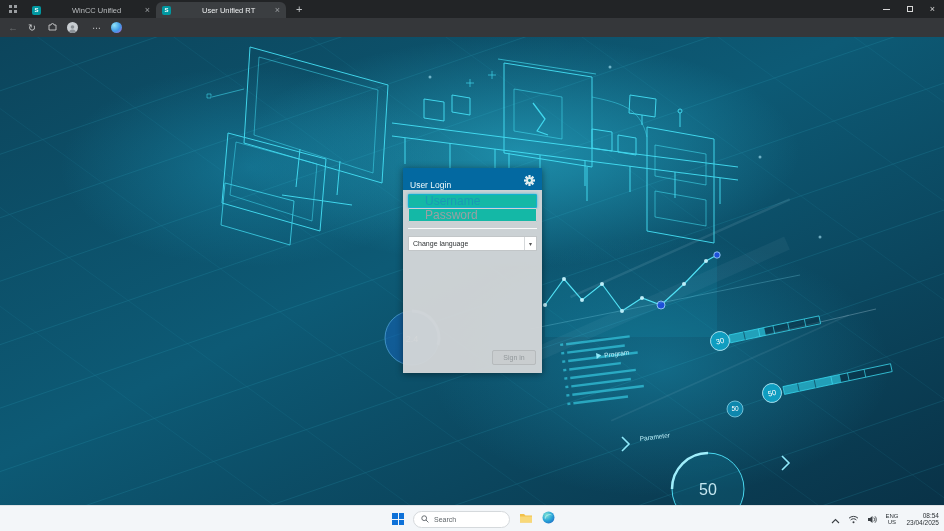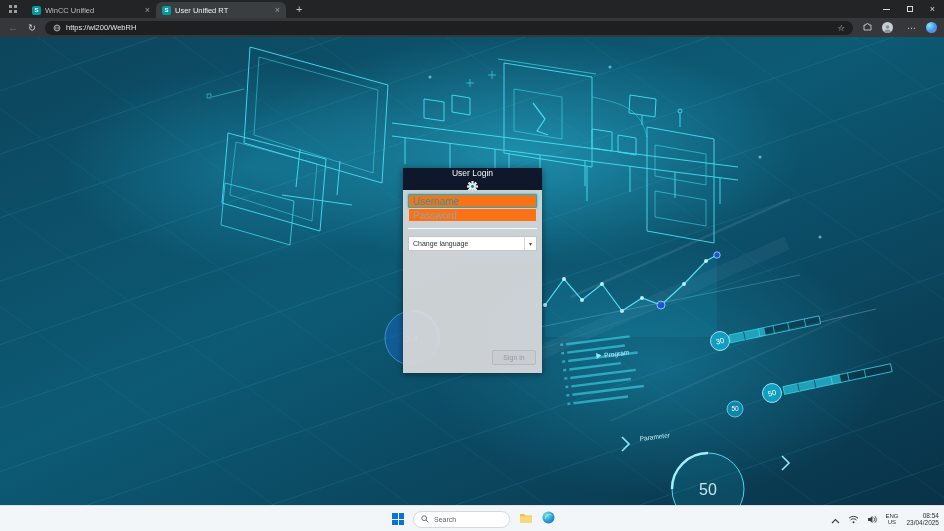--- a/index.html
+++ b/index.html
@@ -4,21 +4,21 @@
 <style>
   * { margin:0; padding:0; box-sizing:border-box; }
   html,body { width:944px; height:531px; overflow:hidden; font-family:"Liberation Sans", sans-serif; background:#0b4257; position:relative; }
 
   
   .titlebar { position:absolute; top:0; left:0; width:944px; height:18px; background:#222426; display:flex; align-items:center; }
   .tab-actions { width:26px; display:flex; justify-content:center; align-items:center; }
   .tab { display:flex; align-items:center; gap:4px; width:130px; height:16px; margin-top:2px; padding:0 6px; border-radius:6px 6px 0 0; color:#b9bcbe; font-size:7.5px; cursor:default; }
   .tab.active { background:#3b3e41; color:#eef0f1; }
   .favicon { width:9px; height:9px; min-width:9px; border-radius:2px; background:#0098a1; color:#fff; font-size:6px; font-weight:bold; display:flex; align-items:center; justify-content:center; }
-  .tab .label { flex:1; white-space:nowrap; overflow:hidden; }
+  .tab .label { flex:1; white-space:nowrap; overflow:hidden;margin-left:27px; }
   .tab .close { color:#9a9da0; font-size:9px; line-height:9px; }
   .newtab { color:#c3c6c8; font-size:11px; margin-left:10px; }
   .win-controls { position:absolute; right:0; top:0; height:18px; display:flex; }
   .win-btn { width:23px; display:flex; align-items:center; justify-content:center; }
   .min-glyph { width:7px; height:1px; background:#d8d8d8; }
   .max-glyph { width:6px; height:6px; border:1px solid #d8d8d8; }
   .close-glyph { color:#d8d8d8; font-size:9px; }
 
   .addressbar { position:absolute; top:18px; left:0; width:944px; height:19px; background:#35373a; display:flex; align-items:center; padding:0 7px; gap:7px; }
   .nav-icon { color:#c9cbcc; font-size:9.5px; width:12px; text-align:center; }
@@ -29,24 +29,24 @@
   .bar-icon { color:#c9cbcc; font-size:8.5px; width:15px; text-align:center; }
   .avatar { width:11px; height:11px; border-radius:50%; background:#c9ced2; display:flex; align-items:flex-end; justify-content:center; overflow:hidden; }
   .copilot { width:11px; height:11px; border-radius:50%; background:radial-gradient(circle at 30% 30%, #8fe3f8 0%, #3f9ae8 55%, #c45ad8 100%); }
 
   
   .page { position:absolute; top:37px; left:0; width:944px; height:468px; overflow:hidden; background:#0b4257; }
   .bg { position:absolute; top:0; left:0; }
 
   
   .login-panel { position:absolute; left:403px; top:131px; width:139px; height:205px; box-shadow:0 1px 7px rgba(0,0,0,.45); }
-  .panel-header { height:22px; background:#0f172a; display:flex; align-items:center; justify-content:space-between; padding:0 7px;flex-direction:column; }
+  .panel-header { height:22px; background:#0369a1; display:flex; align-items:flex-end; justify-content:space-between; padding:0 7px; }
   .panel-title { color:#f2fbfc; font-size:8.5px; }
   .panel-body { position:absolute; top:22px; left:0; right:0; bottom:0; background:rgba(210,213,215,.97); padding:2px 5px; }
-  .field { display:block; width:100%; height:14px; font-size:10px; padding:0 4px; border:1px solid #cfd2d4; border-radius:1px; background:#f97316; outline:none; font-family:"Liberation Sans", sans-serif; color:#222; }
+  .field { display:block; width:100%; height:14px; font-size:12px; padding:0 16px; border:1px solid #cfd2d4; border-radius:1px; background:#14b8a6; outline:none; font-family:"Liberation Sans", sans-serif; color:#222; }
   .field.username { margin-top:2px; border-color:#14b0d0; box-shadow:0 0 3px rgba(20,176,208,.85); }
   .field.username::placeholder { color:#1a9ab5; }
   .field.password { }
   .field.password::placeholder { color:#9aa0a3; }
   .divider { margin-top:6px; border-top:1px solid #fafbfb; }
   .lang-select { margin-top:7px; height:15px; background:#fff; border:1px solid #c2c6c8; display:flex; align-items:center; justify-content:space-between; font-size:7px; color:#2e3234; padding:0 0 0 4px; cursor:default; }
   .lang-caret { width:12px; height:13px; border-left:1px solid #d5d8da; display:flex; align-items:center; justify-content:center; color:#555; font-size:6px; }
   .signin { position:absolute; right:6px; bottom:8px; width:44px; height:15px; background:#c9cdcf; border:1px solid #b6babc; color:#93999c; font-size:7px; border-radius:2px; font-family:"Liberation Sans", sans-serif; }
 
   
@@ -94,29 +94,20 @@
       </div>
     <div class="win-btn">
         <span class="close-glyph">×</span>
       </div>
   </div>
 </div>
 
 <div class="addressbar">
   <span class="nav-icon disabled">←</span>
   <span class="nav-icon">↻</span>
-  <div class="url-pill">
-    <svg width="8" height="8" viewBox="0 0 8 8">
-        <circle cx="4" cy="4" r="3" fill="none" stroke="#9a9da0" stroke-width="1"></circle>
-        <line x1="1" y1="4" x2="7" y2="4" stroke="#9a9da0" stroke-width="0.7"></line>
-        <ellipse cx="4" cy="4" rx="1.4" ry="3" fill="none" stroke="#9a9da0" stroke-width="0.7"></ellipse>
-      </svg>
-    <span class="url-text">https://wl200/WebRH</span>
-    <span class="pill-right">☆</span>
-  </div>
   <span class="bar-icon">
     <svg width="9" height="9" viewBox="0 0 9 9">
         <path d="M1,3 h2 a1.3,1.3 0 1 1 3,0 h2 v5 h-7 z" fill="none" stroke="#c9cbcc" stroke-width="0.9"></path>
       </svg>
   </span>
   <span class="bar-icon">
     <span class="avatar">
         <svg width="9" height="9" viewBox="0 0 9 9">
           <circle cx="4.5" cy="3" r="1.8" fill="#8a9096"></circle>
           <path d="M1,9 a3.5,3.5 0 0 1 7,0 z" fill="#8a9096"></path>

